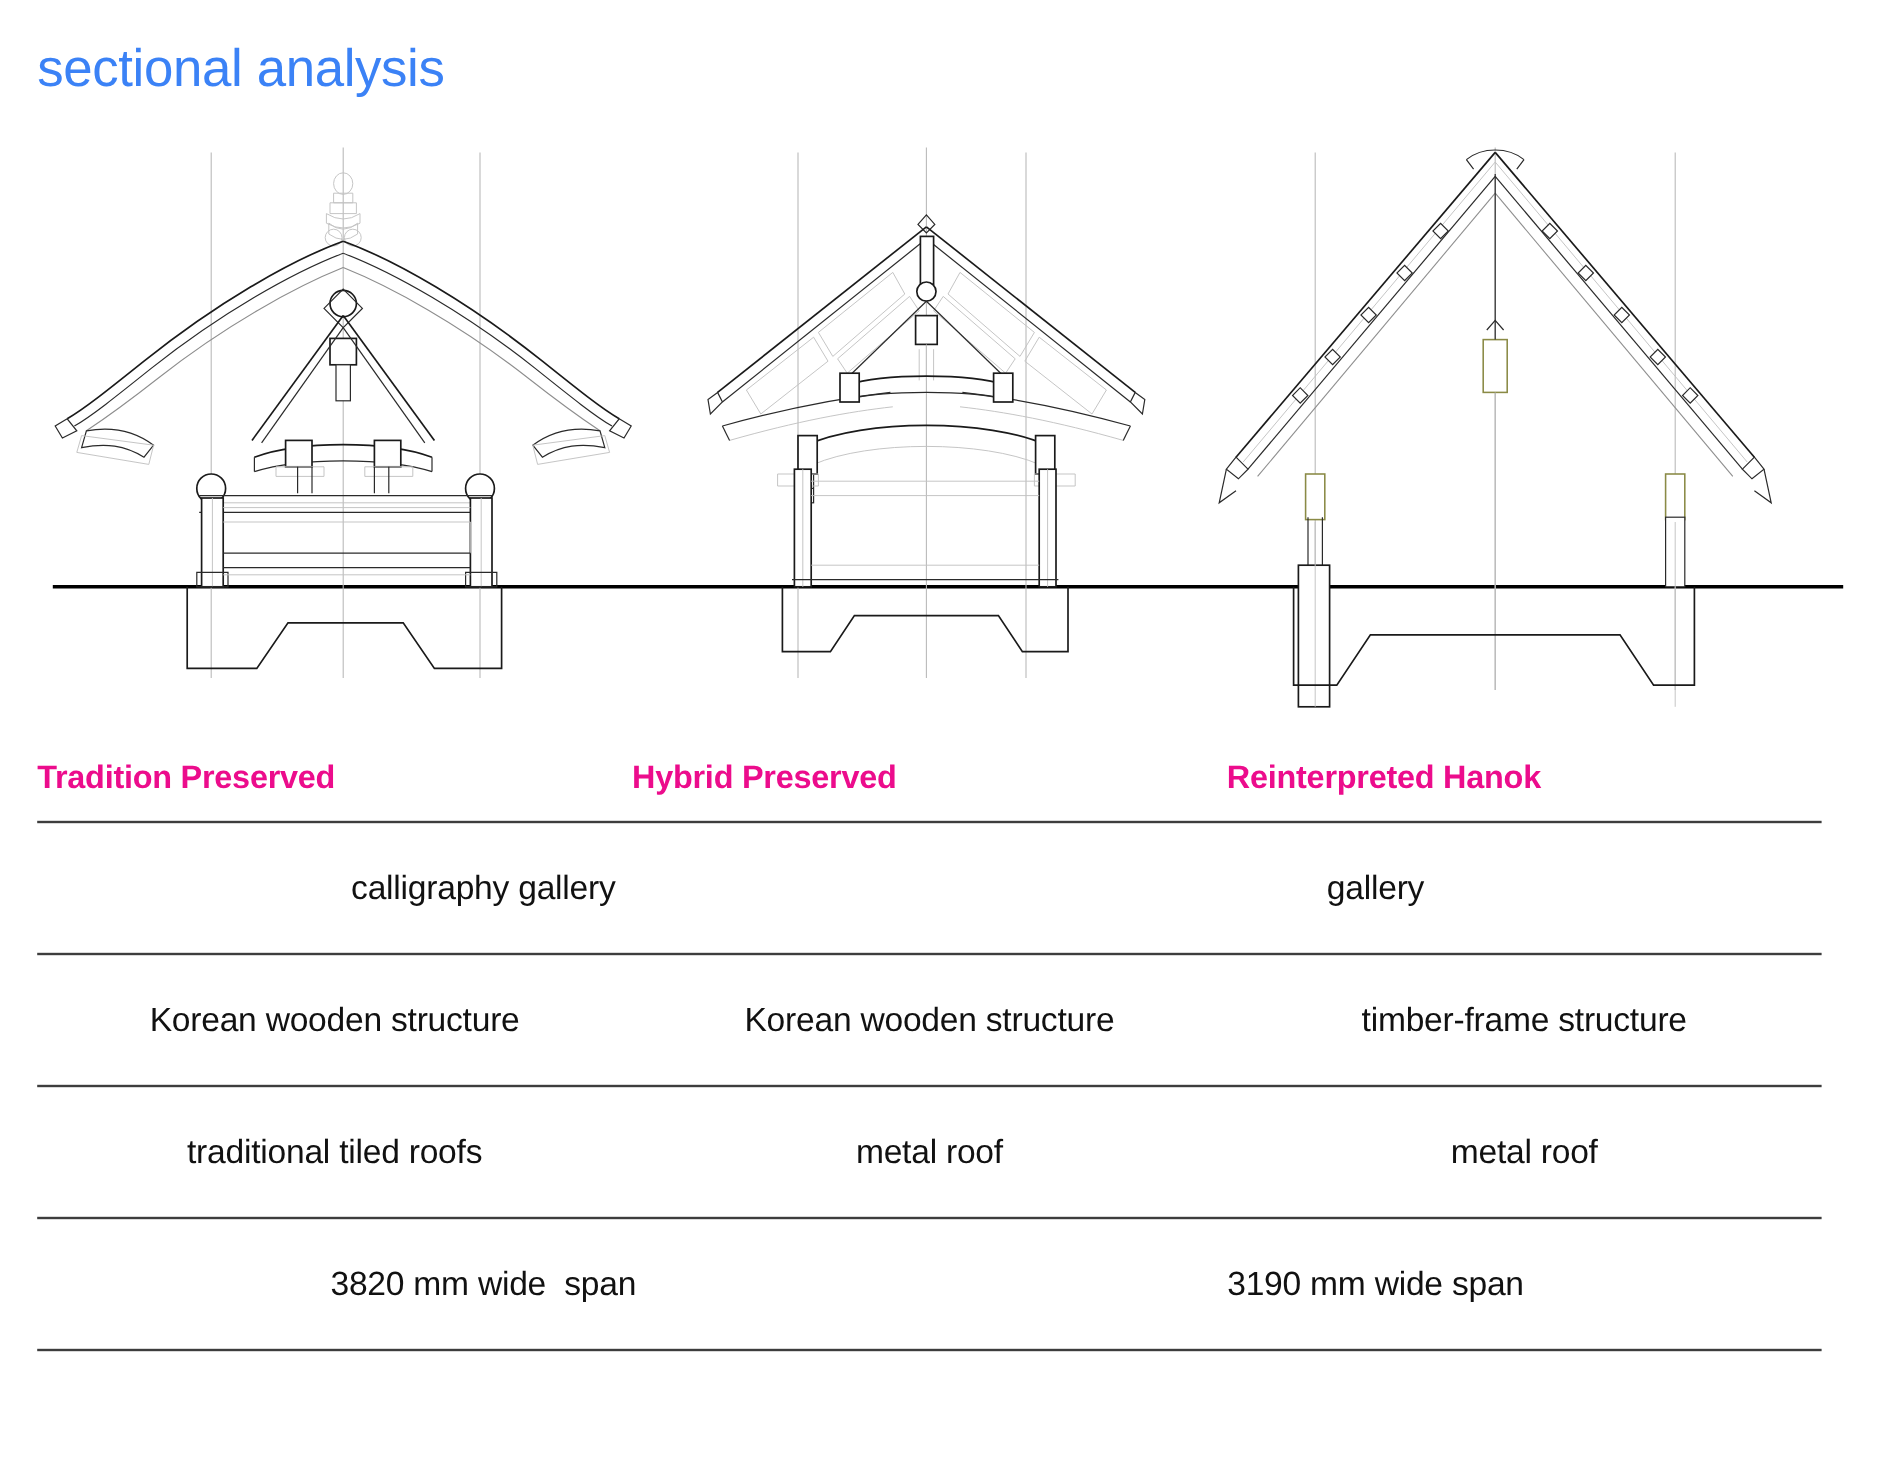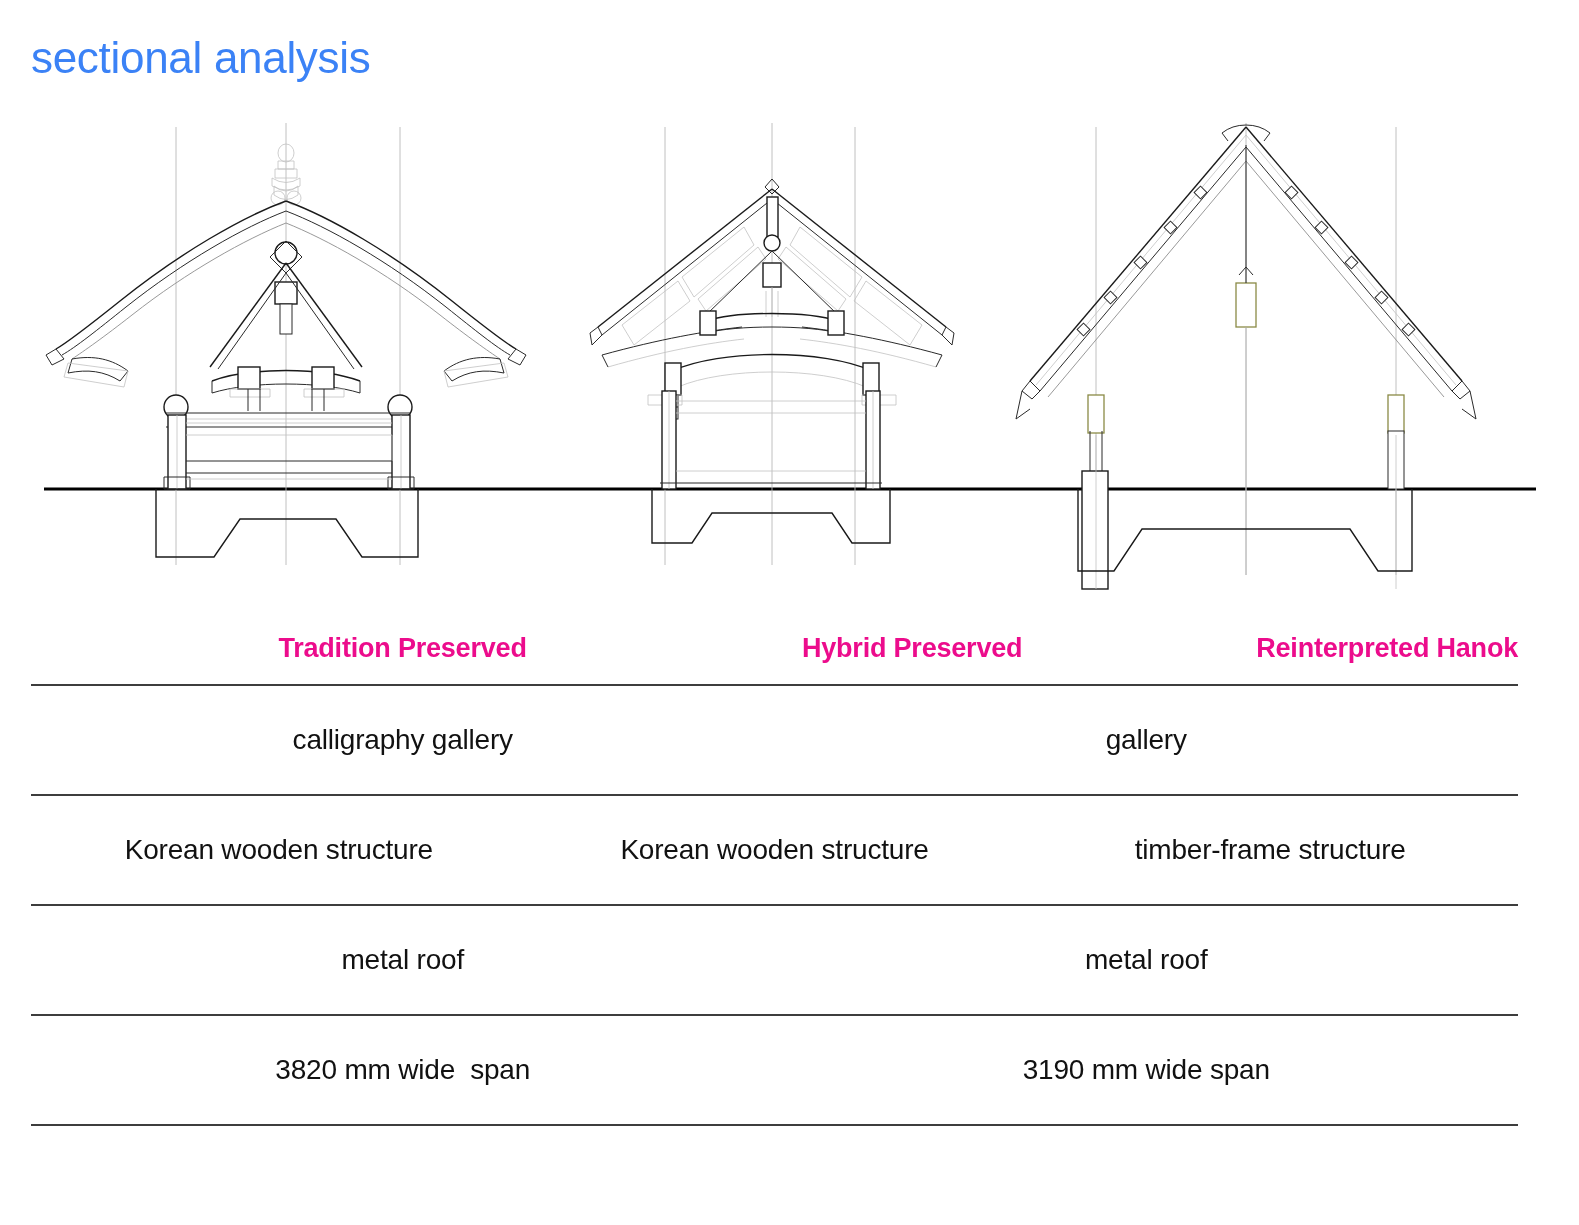--- a/index.html
+++ b/index.html
@@ -26,21 +26,21 @@
 
   
   #compare{
     position:absolute;left:31px;top:612px;width:1487px;
   }
   .hdr-row{
     display:flex;width:100%;
     height:72px;align-items:center;
   }
   .hdr-cell{
-    flex:1 1 0;text-align:right;
+    flex:1 1 0;text-align:left;
     font-size:27px;font-weight:bold;color:#ec0c8c;
     letter-spacing:-0.2px;white-space:pre;
   }
   .rule{
     width:100%;height:0;border-top:2px solid #3d3d3d;
   }
   .data-row{
     display:flex;width:100%;height:108px;align-items:center;
   }
   .data-cell{
@@ -351,20 +351,21 @@
 
   <div class="data-row">
     <div class="data-cell">Korean wooden structure</div>
     <div class="data-cell">Korean wooden structure</div>
     <div class="data-cell">timber-frame structure</div>
   </div>
 
   <div class="rule"></div>
 
   <div class="data-row">
+    <div class="data-cell">traditional tiled roofs</div>
     <div class="data-cell">metal roof</div>
     <div class="data-cell">metal roof</div>
   </div>
 
   <div class="rule"></div>
 
   <div class="data-row">
     <div class="data-cell">3820 mm wide  span</div>
     <div class="data-cell">3190 mm wide span</div>
   </div>

